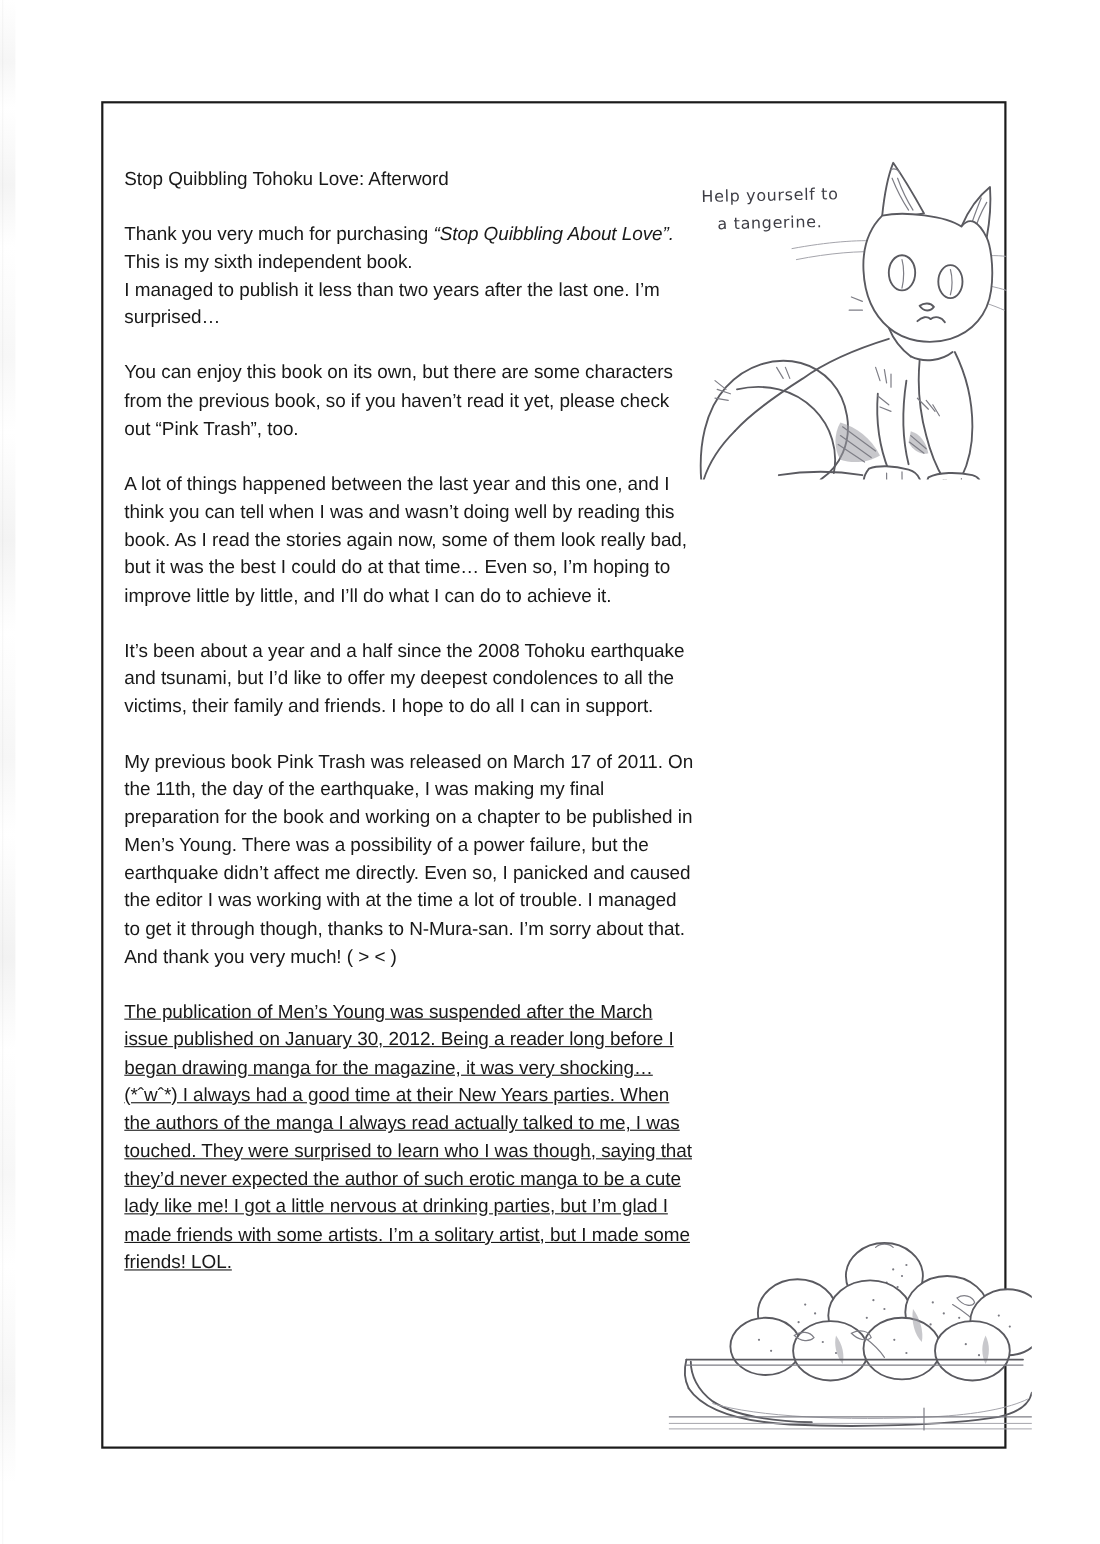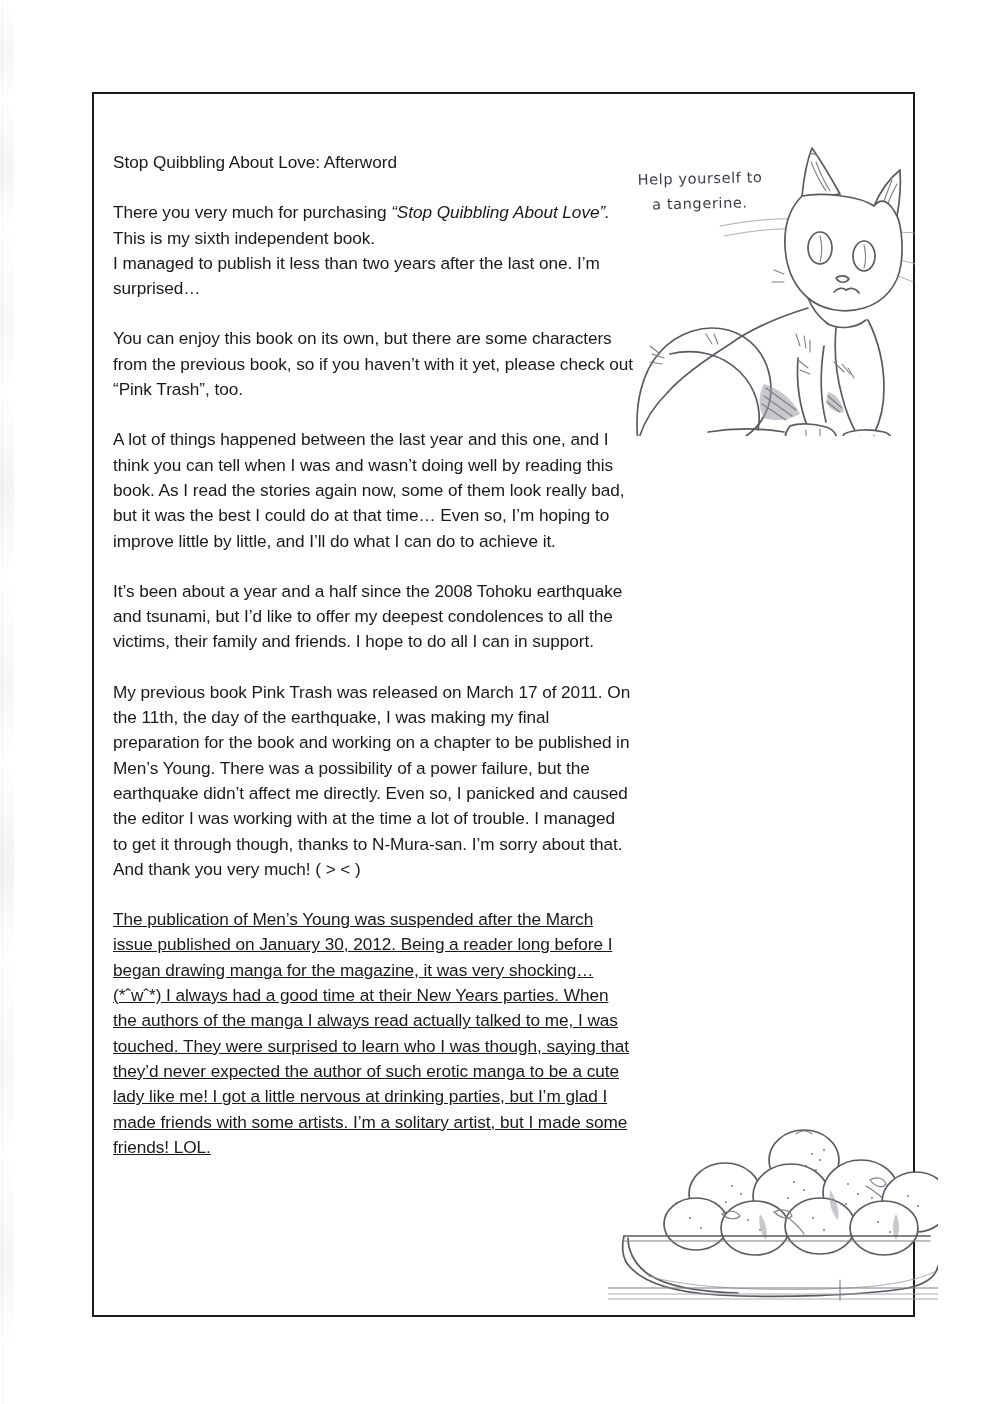--- a/index.html
+++ b/index.html
@@ -146,27 +146,27 @@
 </style>
 </head>
 <body>
 
 <div id="scan-artifact-left"></div>
 
 <div id="page-frame"></div>
 
 <div id="afterword-text">
 
-  <div class="doc-title">Stop Quibbling About Love: Afterword</div>
-
-  <p><span>There you very much for purchasing </span><span class="it">“Stop Quibbling About Love”.</span><span style="white-space: pre-line;"> This is my sixth independent book.
+  <div class="doc-title">Stop Quibbling Tohoku Love: Afterword</div>
+
+  <p><span>Thank you very much for purchasing </span><span class="it">“Stop Quibbling About Love”.</span><span style="white-space: pre-line;"> This is my sixth independent book.
 I managed to publish it less than two years after the last one. I’m surprised…</span></p>
 
 
-  <p>You can enjoy this book on its own, but there are some characters from the previous book, so if you haven’t with it yet, please check out “Pink Trash”, too.</p>
+  <p>You can enjoy this book on its own, but there are some characters from the previous book, so if you haven’t read it yet, please check out “Pink Trash”, too.</p>
 
   <p>A lot of things happened between the last year and this one, and I think you can tell when I was and wasn’t doing well by reading this book. As I read the stories again now, some of them look really bad, but it was the best I could do at that time… Even so, I’m hoping to improve little by little, and I’ll do what I can do to achieve it.</p>
 
   <p>It’s been about a year and a half since the 2008 Tohoku earthquake and tsunami, but I’d like to offer my deepest condolences to all the victims, their family and friends. I hope to do all I can in support.</p>
 
   <p>My previous book Pink Trash was released on March 17 of 2011. On the 11th, the day of the earthquake, I was making my final preparation for the book and working on a chapter to be published in Men’s Young. There was a possibility of a power failure, but the earthquake didn’t affect me directly. Even so, I panicked and caused the editor I was working with at the time a lot of trouble. I managed to get it through though, thanks to N-Mura-san. I’m sorry about that. And thank you very much! ( &gt; &lt; )</p>
 
   <p>The publication of Men’s Young was suspended after the March issue published on January 30, 2012. Being a reader long before I began drawing manga for the magazine, it was very shocking… (*ˆwˆ*) I always had a good time at their New Years parties. When the authors of the manga I always read actually talked to me, I was touched. They were surprised to learn who I was though, saying that they’d never expected the author of such erotic manga to be a cute lady like me! I got a little nervous at drinking parties, but I’m glad I made friends with some artists. I’m a solitary artist, but I made some friends! LOL.</p>
 
 </div>

